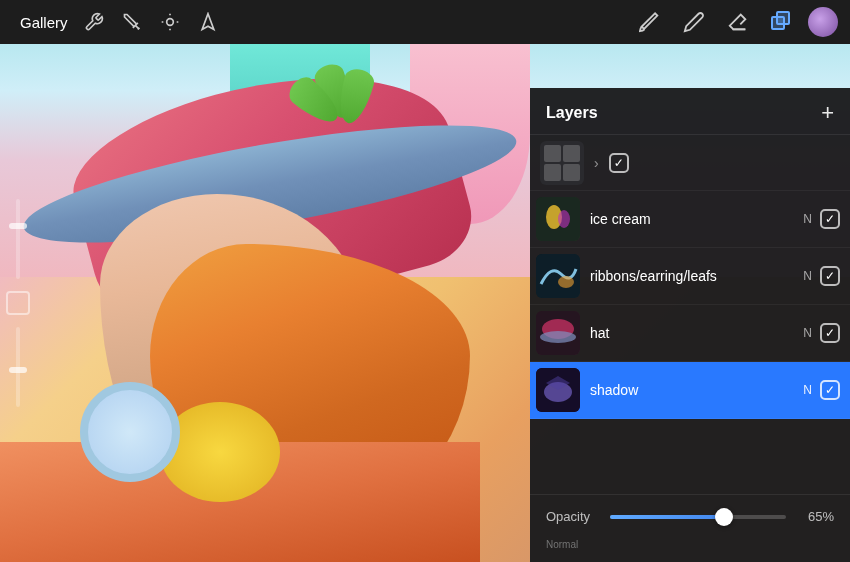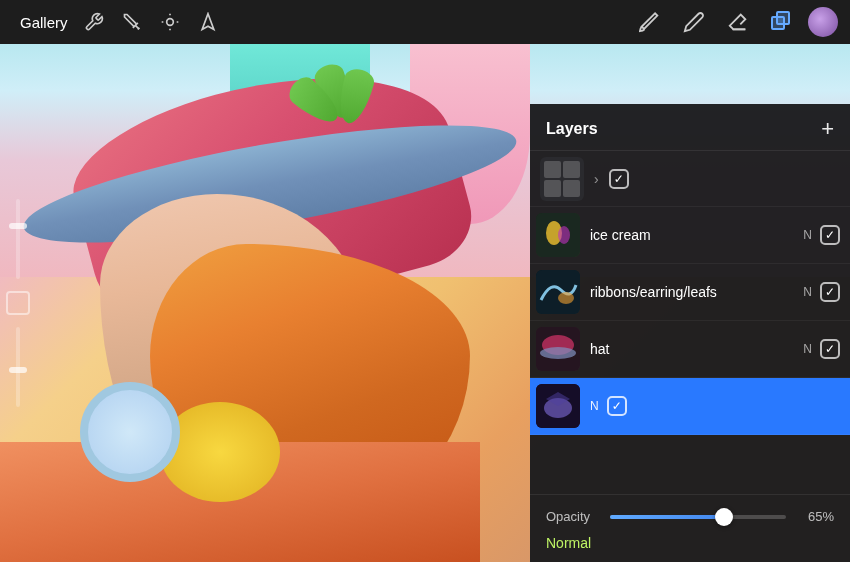--- a/index.html
+++ b/index.html
@@ -247,21 +247,21 @@
     .color-swatch {
       width: 24px;
       height: 24px;
       border-radius: 4px;
       border: 2px solid rgba(255,255,255,0.5);
     }
 
     
     .layers-panel {
       position: absolute;
-      top: 60px;
+      top: 44px;
       right: 0;
       width: 320px;
       bottom: 0;
       background: rgba(28, 28, 30, 0.97);
       z-index: 80;
       display: flex;
       flex-direction: column;
     }
     .layers-header {
       display: flex;
@@ -434,22 +434,22 @@
       border-radius: 50%;
       box-shadow: 0 1px 4px rgba(0,0,0,0.4);
     }
     .opacity-value {
       color: rgba(255,255,255,0.7);
       font-size: 13px;
       width: 36px;
       text-align: right;
     }
     .blend-mode-btn {
-      color: #bef264;
-      font-size: 14px;
+      color: #737373;
+      font-size: 10px;
       cursor: pointer;
     }
 
     
     .thumb-lines { background: linear-gradient(135deg, #2a1a30, #3a2a40); }
     .thumb-icecream { background: linear-gradient(135deg, #1a2a1a, #2a3a20); }
     .thumb-ribbons { background: linear-gradient(135deg, #0a1a20, #1a2a30); }
     .thumb-hat { background: linear-gradient(135deg, #2a1a20, #3a2030); }
     .thumb-shadow { background: linear-gradient(135deg, #1a1030, #2a1a40); }
   </style>
@@ -618,20 +618,23 @@
       </div>
 
       <div class="layer-item active">
         <div class="layer-thumb thumb-shadow">
           <svg width="44" height="44" viewBox="0 0 44 44">
             <rect width="44" height="44" fill="#150d28"></rect>
             <ellipse cx="22" cy="24" rx="14" ry="10" fill="#7060c0" opacity="0.7"></ellipse>
             <path d="M10 15 L22 8 L34 15 L22 22Z" fill="#5040a0" opacity="0.5"></path>
           </svg>
         </div>
+        <div class="layer-info">
+          <span class="layer-name">shadow</span>
+        </div>
         <div class="layer-right">
           <span class="layer-blend">N</span>
           <div class="layer-checkbox checked"></div>
         </div>
       </div>
 
     </div>
 
     <div class="opacity-section">
       <div class="opacity-row">

